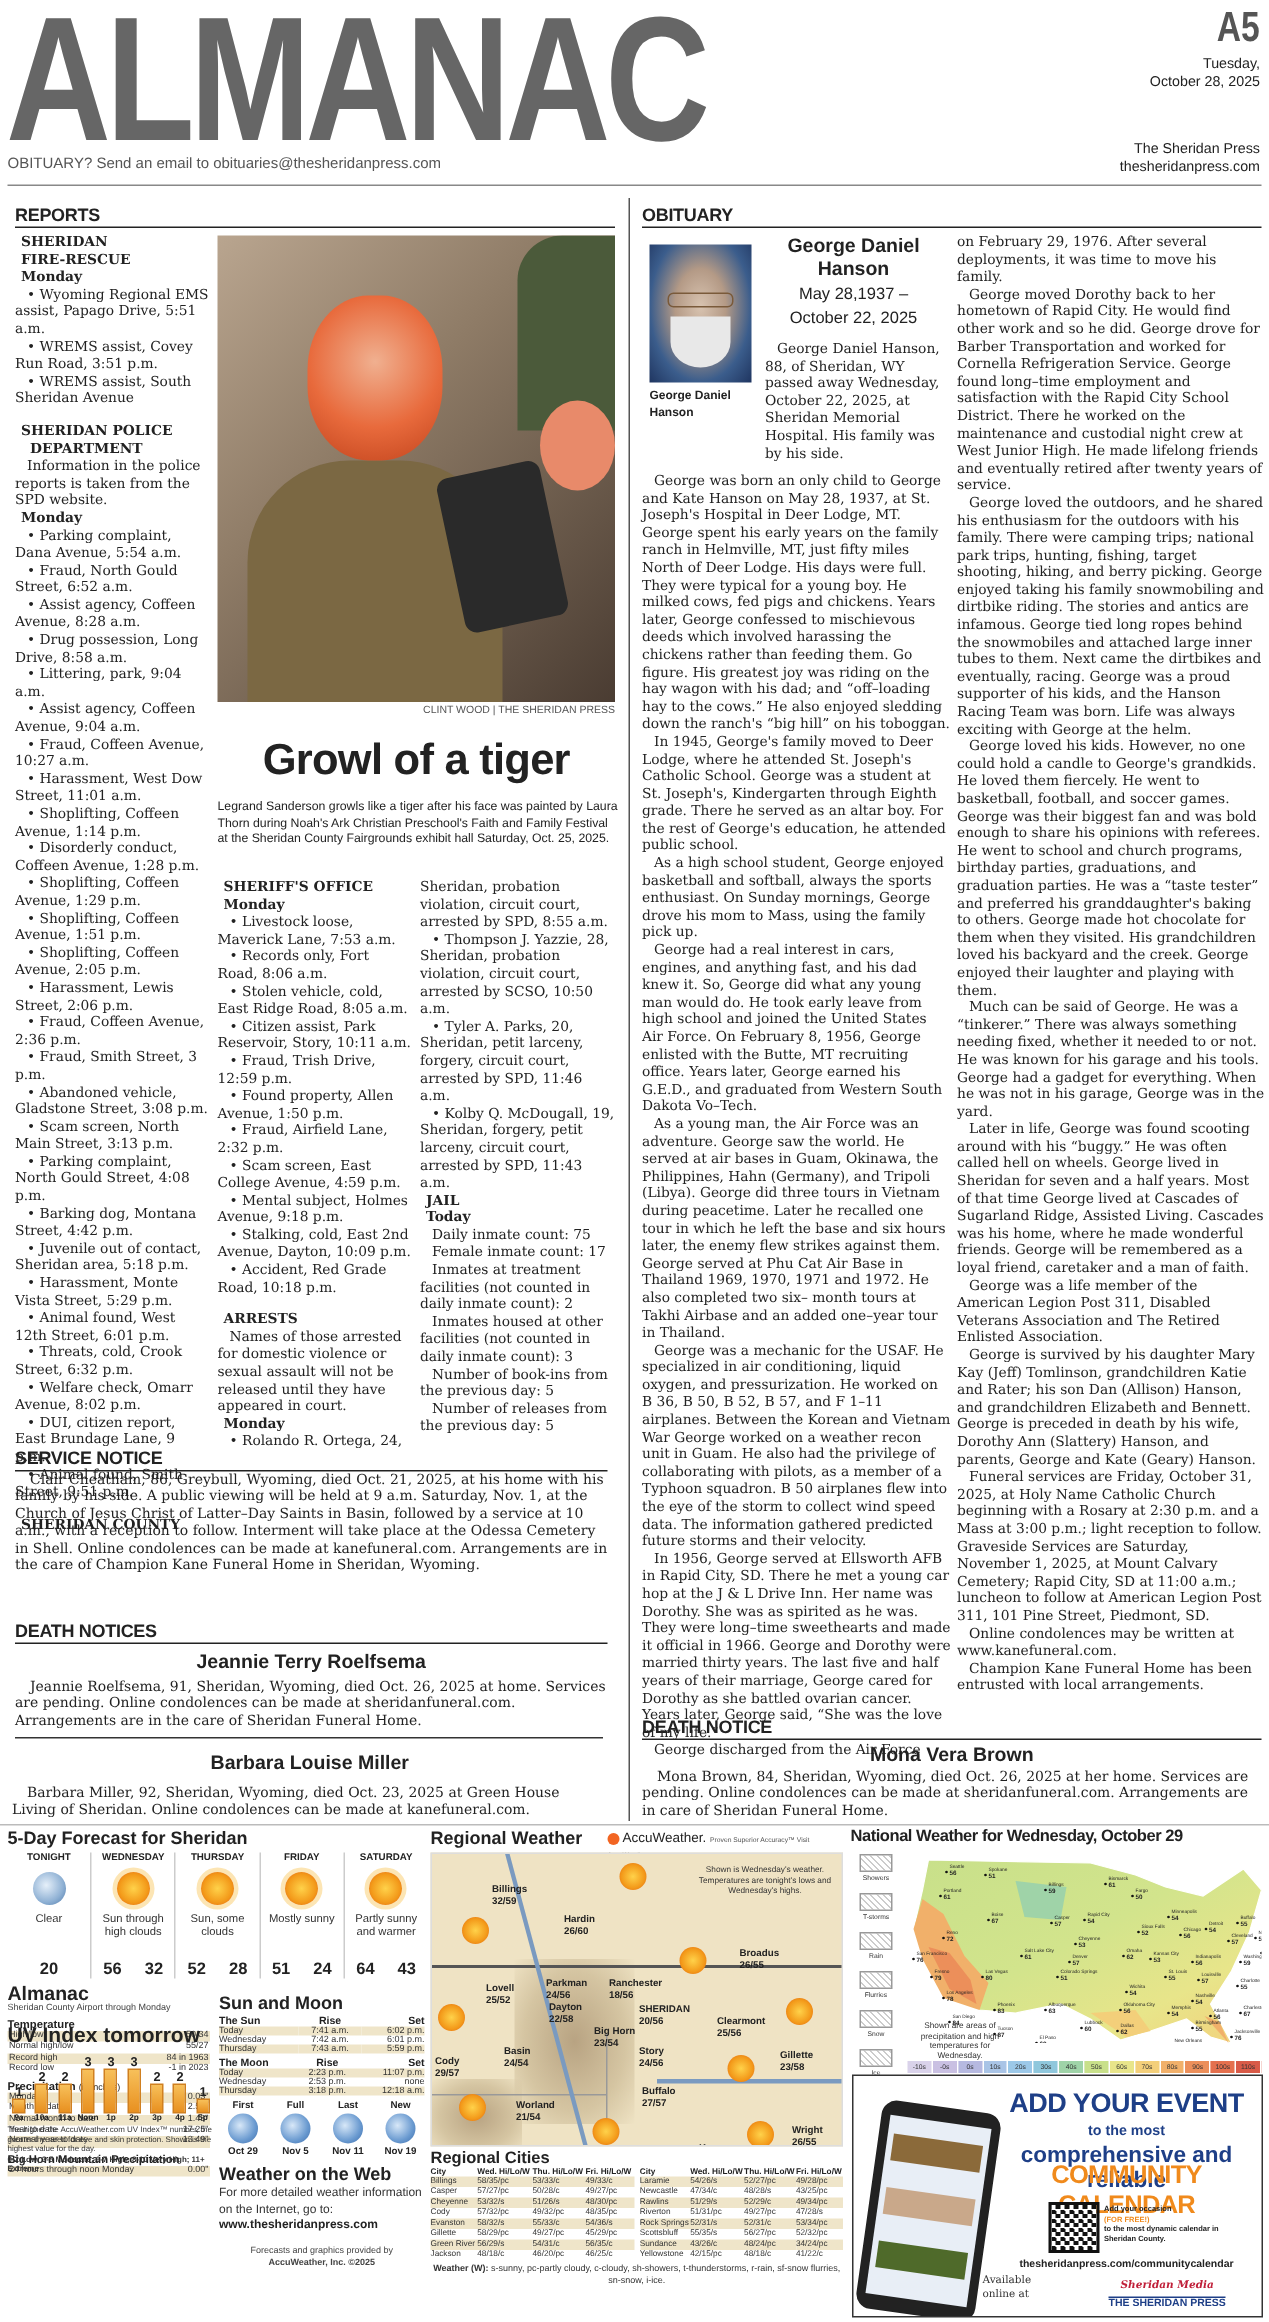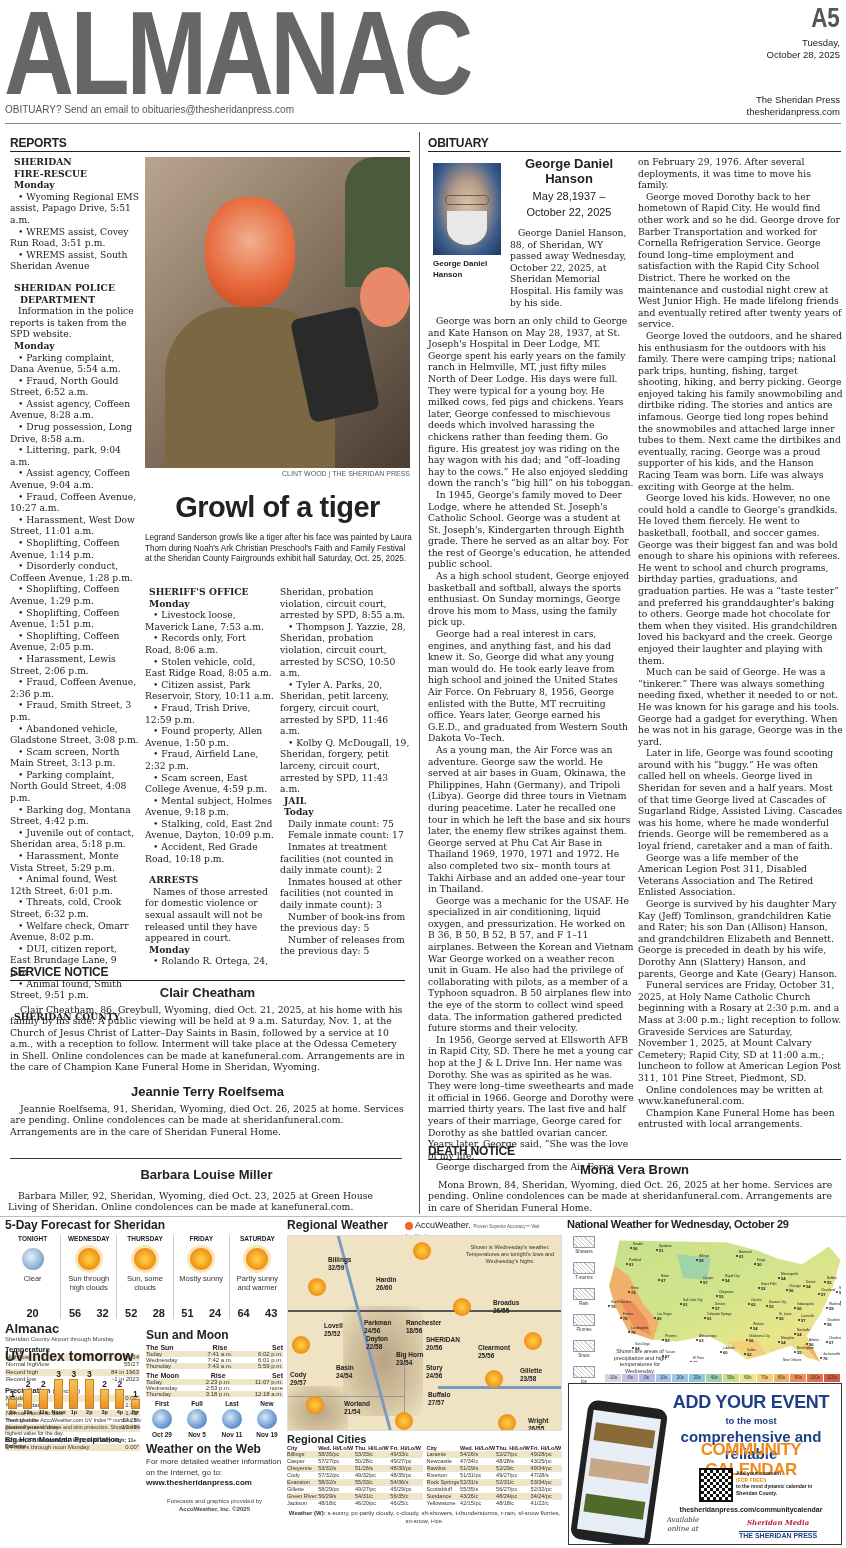--- a/index.html
+++ b/index.html
@@ -120,21 +120,21 @@
 #ad-phone .scr{position:absolute;left:6px;top:10px;right:6px;bottom:10px;background:#e8eef6}
 #ad-phone .scr .blk{position:absolute;left:4px;right:4px;height:18px;background:#8b6a3a}
 #ad-t1{position:absolute;left:92px;top:8px;width:180px;text-align:center;font-weight:bold;font-size:18px;color:#1e3f87;letter-spacing:-0.3px}
 #ad-t2{position:absolute;left:92px;top:31px;width:180px;text-align:center;font-weight:bold;font-size:9.5px;color:#1e3f87}
 #ad-t3{position:absolute;left:92px;top:44px;width:180px;text-align:center;font-weight:bold;font-size:15px;color:#1e3f87}
 #ad-t4{position:absolute;left:92px;top:56px;width:180px;text-align:center;font-weight:bold;font-size:17px;color:#f08a1c;letter-spacing:-0.5px}
 #ad-qr{position:absolute;left:130px;top:84px;width:34px;height:34px;background:repeating-conic-gradient(#111 0 25%,#fff 0 50%) 0 0/6px 6px;border:2px solid #111}
 #ad-occ{position:absolute;left:167px;top:86px;width:80px;font-size:5px;line-height:6.5px;color:#222;font-weight:bold}
 #ad-occ .free{color:#f08a1c}
 #ad-url{position:absolute;left:92px;top:122px;width:180px;text-align:center;font-weight:bold;font-size:7px;color:#222}
-#ad-avail{position:absolute;left:96px;top:132px;width:36px;font-family:"DejaVu Serif",serif;font-style:italic;font-size:7px;line-height:9px;color:#333;text-align:center}
+#ad-avail{position:absolute;left:86px;top:132px;width:36px;font-family:"DejaVu Serif",serif;font-size:7px;line-height:9px;color:#333;}
 #ad-media{position:absolute;left:178px;top:134px;font-family:"DejaVu Serif",serif;font-style:italic;font-weight:bold;font-size:7px;color:#c0203a}
 #ad-press{position:absolute;left:170px;top:147px;font-weight:bold;font-size:7px;color:#1e3f87;border-top:1px solid #1e3f87}
 </style>
 </head>
 <body>
 
 <div id="masthead">
   <div id="mast-title">ALMANAC</div>
   <div id="mast-email">OBITUARY? Send an email to obituaries@thesheridanpress.com</div>
   <div id="mast-page">A5</div>
@@ -285,27 +285,27 @@
     <p class="">Later in life, George was found scooting around with his “buggy.” He was often called hell on wheels. George lived in Sheridan for seven and a half years. Most of that time George lived at Cascades of Sugarland Ridge, Assisted Living. Cascades was his home, where he made wonderful friends. George will be remembered as a loyal friend, caretaker and a man of faith.</p>
     <p class="">George was a life member of the American Legion Post 311, Disabled Veterans Association and The Retired Enlisted Association.</p>
     <p class="">George is survived by his daughter Mary Kay (Jeff) Tomlinson, grandchildren Katie and Rater; his son Dan (Allison) Hanson, and grandchildren Elizabeth and Bennett. George is preceded in death by his wife, Dorothy Ann (Slattery) Hanson, and parents, George and Kate (Geary) Hanson.</p>
     <p class="">Funeral services are Friday, October 31, 2025, at Holy Name Catholic Church beginning with a Rosary at 2:30 p.m. and a Mass at 3:00 p.m.; light reception to follow. Graveside Services are Saturday, November 1, 2025, at Mount Calvary Cemetery; Rapid City, SD at 11:00 a.m.; luncheon to follow at American Legion Post 311, 101 Pine Street, Piedmont, SD.</p>
     <p class="">Online condolences may be written at www.kanefuneral.com.</p>
     <p class="">Champion Kane Funeral Home has been entrusted with local arrangements.</p>
   </div>
 
 <div id="svc">
   <div class="sec-head">SERVICE NOTICE</div>
-  <div class="notice-name">Clair Cheatham</div>
   <div class="notice-body">
       <p>Clair Cheatham, 86, Greybull, Wyoming, died Oct. 21, 2025, at his home with his family by his side. A public viewing will be held at 9 a.m. Saturday, Nov. 1, at the Church of Jesus Christ of Latter–Day Saints in Basin, followed by a service at 10 a.m., with a reception to follow. Interment will take place at the Odessa Cemetery in Shell. Online condolences can be made at kanefuneral.com. Arrangements are in the care of Champion Kane Funeral Home in Sheridan, Wyoming.</p>
     </div>
 </div>
 
 <div id="death1">
+  <div class="sec-head">DEATH NOTICES</div>
   <div class="notice-name">Jeannie Terry Roelfsema</div>
   <div class="notice-body">
       <p>Jeannie Roelfsema, 91, Sheridan, Wyoming, died Oct. 26, 2025 at home. Services are pending. Online condolences can be made at sheridanfuneral.com. Arrangements are in the care of Sheridan Funeral Home.</p>
     </div>
 </div>
 <div id="rule-miller"></div>
 <div id="miller">
   <div class="notice-name" style="margin-top:2px;margin-bottom:8px">Barbara Louise Miller</div>
   <div class="notice-body">
       <p>Barbara Miller, 92, Sheridan, Wyoming, died Oct. 23, 2025 at Green House Living of Sheridan. Online condolences can be made at kanefuneral.com.</p>

